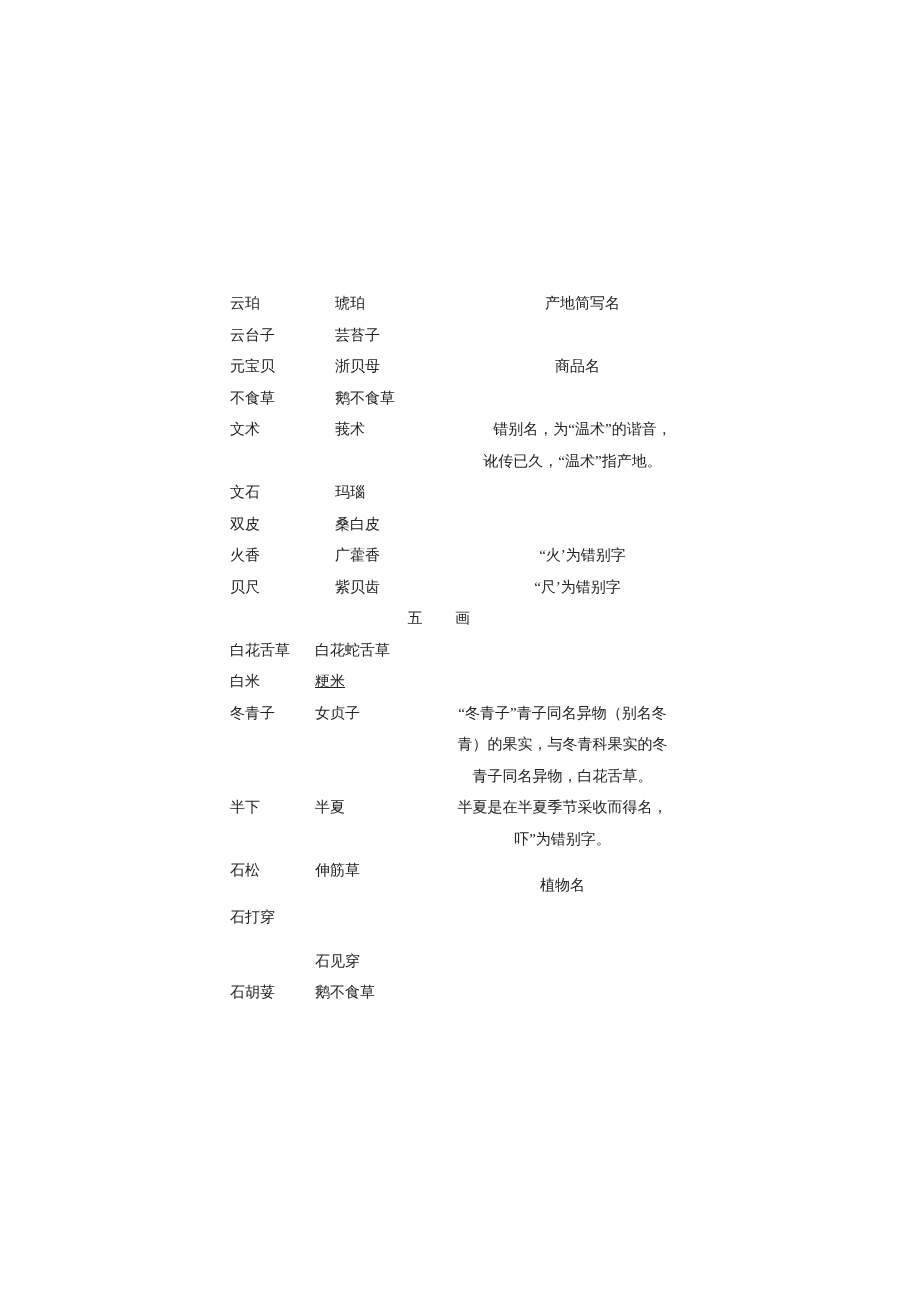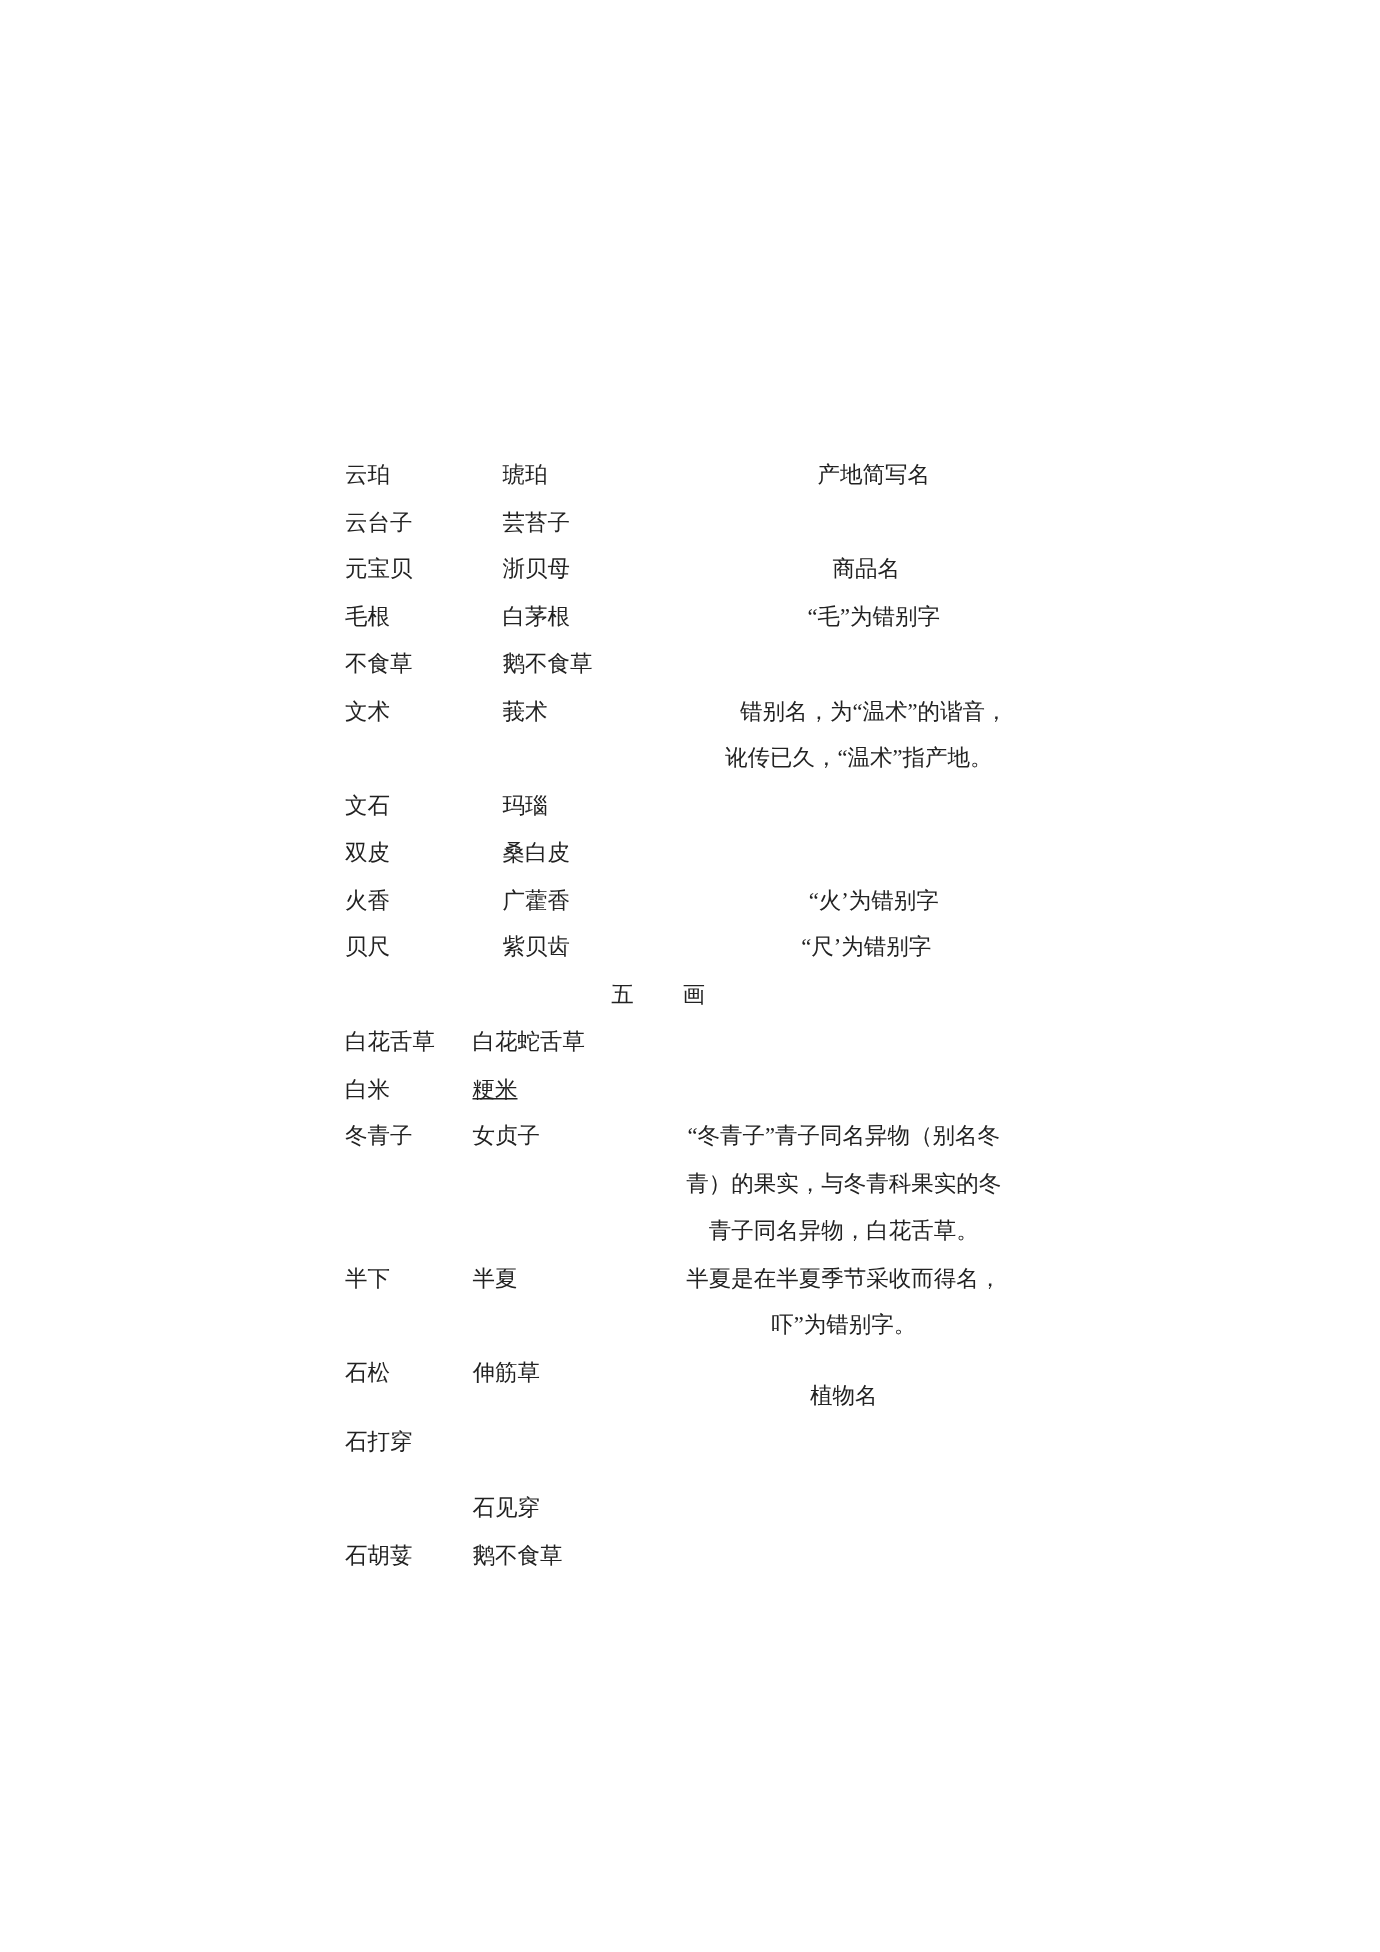--- a/index.html
+++ b/index.html
@@ -9,21 +9,21 @@
     font-family: "SimSun", "宋体", serif;
     font-size: 15px;
     color: #222;
     width: 920px;
     height: 1301px;
     position: relative;
   }
   .page {
     position: absolute;
     left: 230px;
-    top: 302px;
+    top: 288px;
     width: 470px;
   }
   .row {
     display: flex;
     line-height: 2.1;
   }
   .col1 {
     width: 105px;
     flex-shrink: 0;
   }
@@ -77,25 +77,20 @@
     <div class="col3 shift-right">产地简写名</div>
   </div>
   <div class="row">
     <div class="col1">云台子</div>
     <div class="col2">芸苔子</div>
   </div>
   <div class="row">
     <div class="col1">元宝贝</div>
     <div class="col2">浙贝母</div>
     <div class="col3">商品名</div>
-  </div>
-  <div class="row">
-    <div class="col1">毛根</div>
-    <div class="col2">白茅根</div>
-    <div class="col3 shift-right">“毛”为错别字</div>
   </div>
   <div class="row">
     <div class="col1">不食草</div>
     <div class="col2">鹅不食草</div>
     <div class="col3"></div>
   </div>
   <div class="row">
     <div class="col1">文术</div>
     <div class="col2">莪术</div>
     <div class="col3 shift-right">错别名，为“温术”的谐音，</div>

